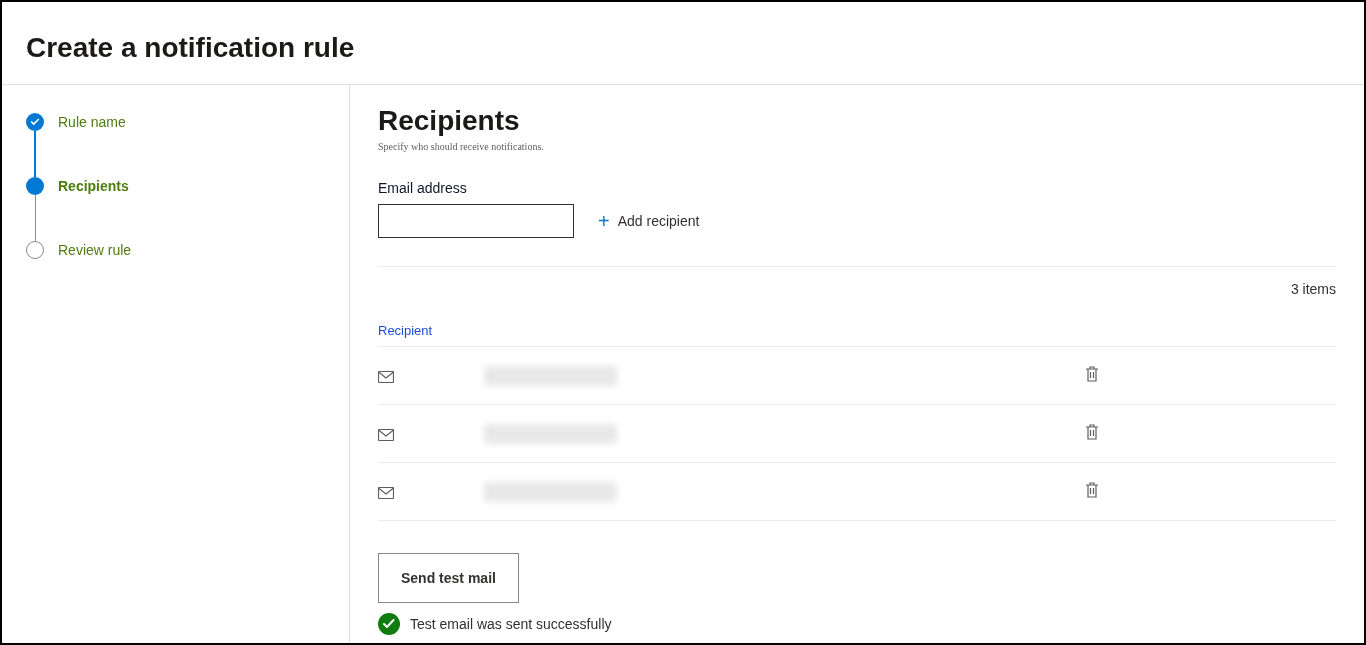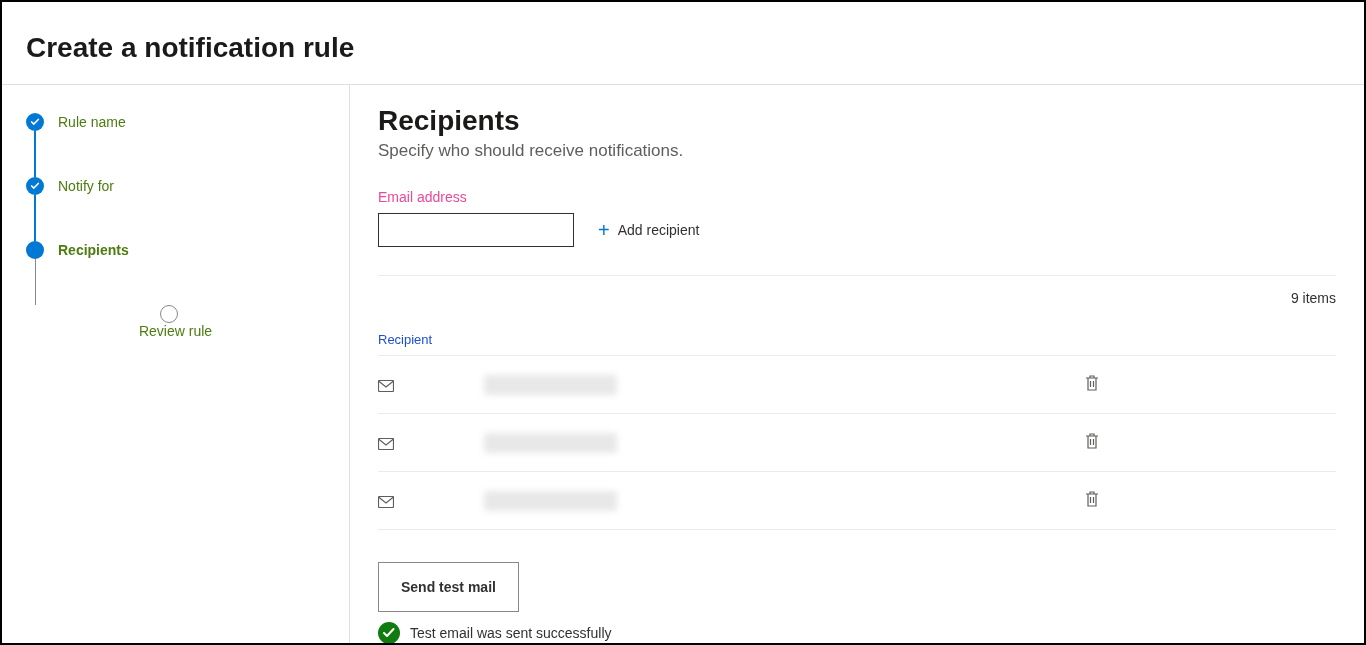--- a/index.html
+++ b/index.html
@@ -43,21 +43,20 @@
     }
     .step {
       display: flex;
       align-items: center;
       position: relative;
       padding-bottom: 46px;
       cursor: pointer;
     }
     .step:last-child {
       padding-bottom: 0;
-      flex-direction: column;
     }
     .step-indicator {
       width: 18px;
       height: 18px;
       border-radius: 50%;
       margin-right: 14px;
       flex-shrink: 0;
       display: flex;
       align-items: center;
       justify-content: center;
@@ -109,27 +108,28 @@
       padding: 20px 28px;
       overflow-y: auto;
     }
     .main h2 {
       font-size: 28px;
       font-weight: 600;
       color: #1b1a19;
       margin-bottom: 4px;
     }
     .subtitle {
-      font-size: 17px;
+      font-size: 10px;
       color: #605e5c;
       margin-bottom: 28px;
+      font-family: Liberation Serif, serif;
     }
     .field-label {
       font-size: 14px;
-      color: #ec4899;
+      color: #0f172a;
       margin-bottom: 8px;
       display: block;
     }
     .input-row {
       display: flex;
       align-items: center;
       gap: 18px;
       margin-bottom: 28px;
     }
     .text-input {
@@ -266,29 +266,20 @@
 
   <nav class="sidebar">
     <ul class="steps">
       <li class="step">
         <span class="step-indicator completed">
           <svg viewBox="0 0 12 12">
               <path d="M10 3L4.5 8.5 2 6" stroke="#fff" stroke-width="2" fill="none" stroke-linecap="round"></path>
             </svg>
         </span>
         <span class="step-label">Rule name</span>
-        <span class="step-connector done"></span>
-      </li>
-      <li class="step">
-        <span class="step-indicator completed">
-          <svg viewBox="0 0 12 12">
-              <path d="M10 3L4.5 8.5 2 6" stroke="#fff" stroke-width="2" fill="none" stroke-linecap="round"></path>
-            </svg>
-        </span>
-        <span class="step-label">Notify for</span>
         <span class="step-connector done"></span>
       </li>
       <li class="step current">
         <span class="step-indicator current"></span>
         <span class="step-label">Recipients</span>
         <span class="step-connector"></span>
       </li>
       <li class="step">
         <span class="step-indicator upcoming"></span>
         <span class="step-label">Review rule</span>
@@ -304,21 +295,21 @@
     <div class="input-row">
       <input type="text" class="text-input" value="" style="">
       <button class="add-recipient-btn">
         <span class="plus-icon">+</span>
         <span>Add recipient</span>
       </button>
     </div>
 
     <hr class="divider">
 
-    <div class="count-row">9 items</div>
+    <div class="count-row">3 items</div>
 
     <div class="table-header">Recipient</div>
 
     <div class="recipient-row">
       <span class="mail-icon">
         <svg viewBox="0 0 16 12">
             <rect x="0.5" y="0.5" width="15" height="11" rx="1"></rect>
             <path d="M0.5 1L8 7l7.5-6"></path>
           </svg>
       </span>

